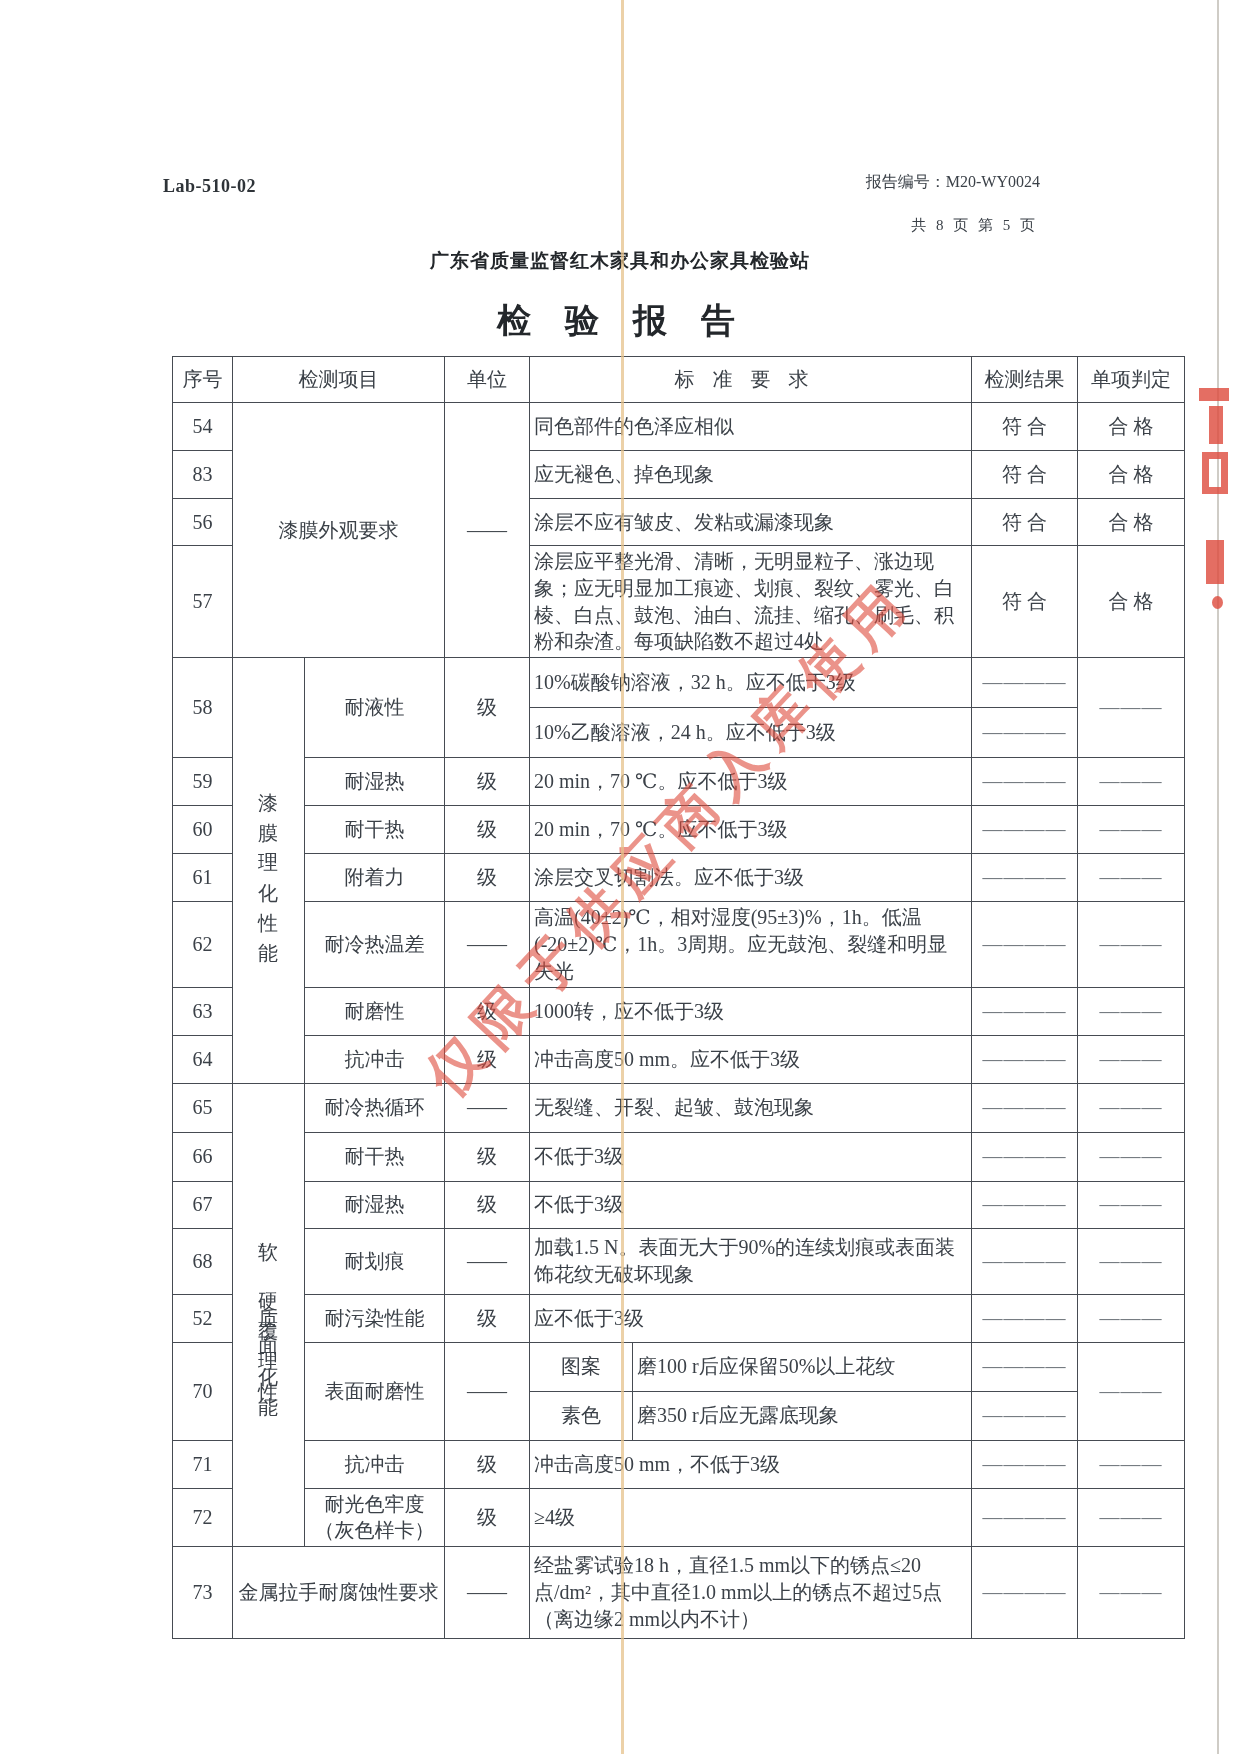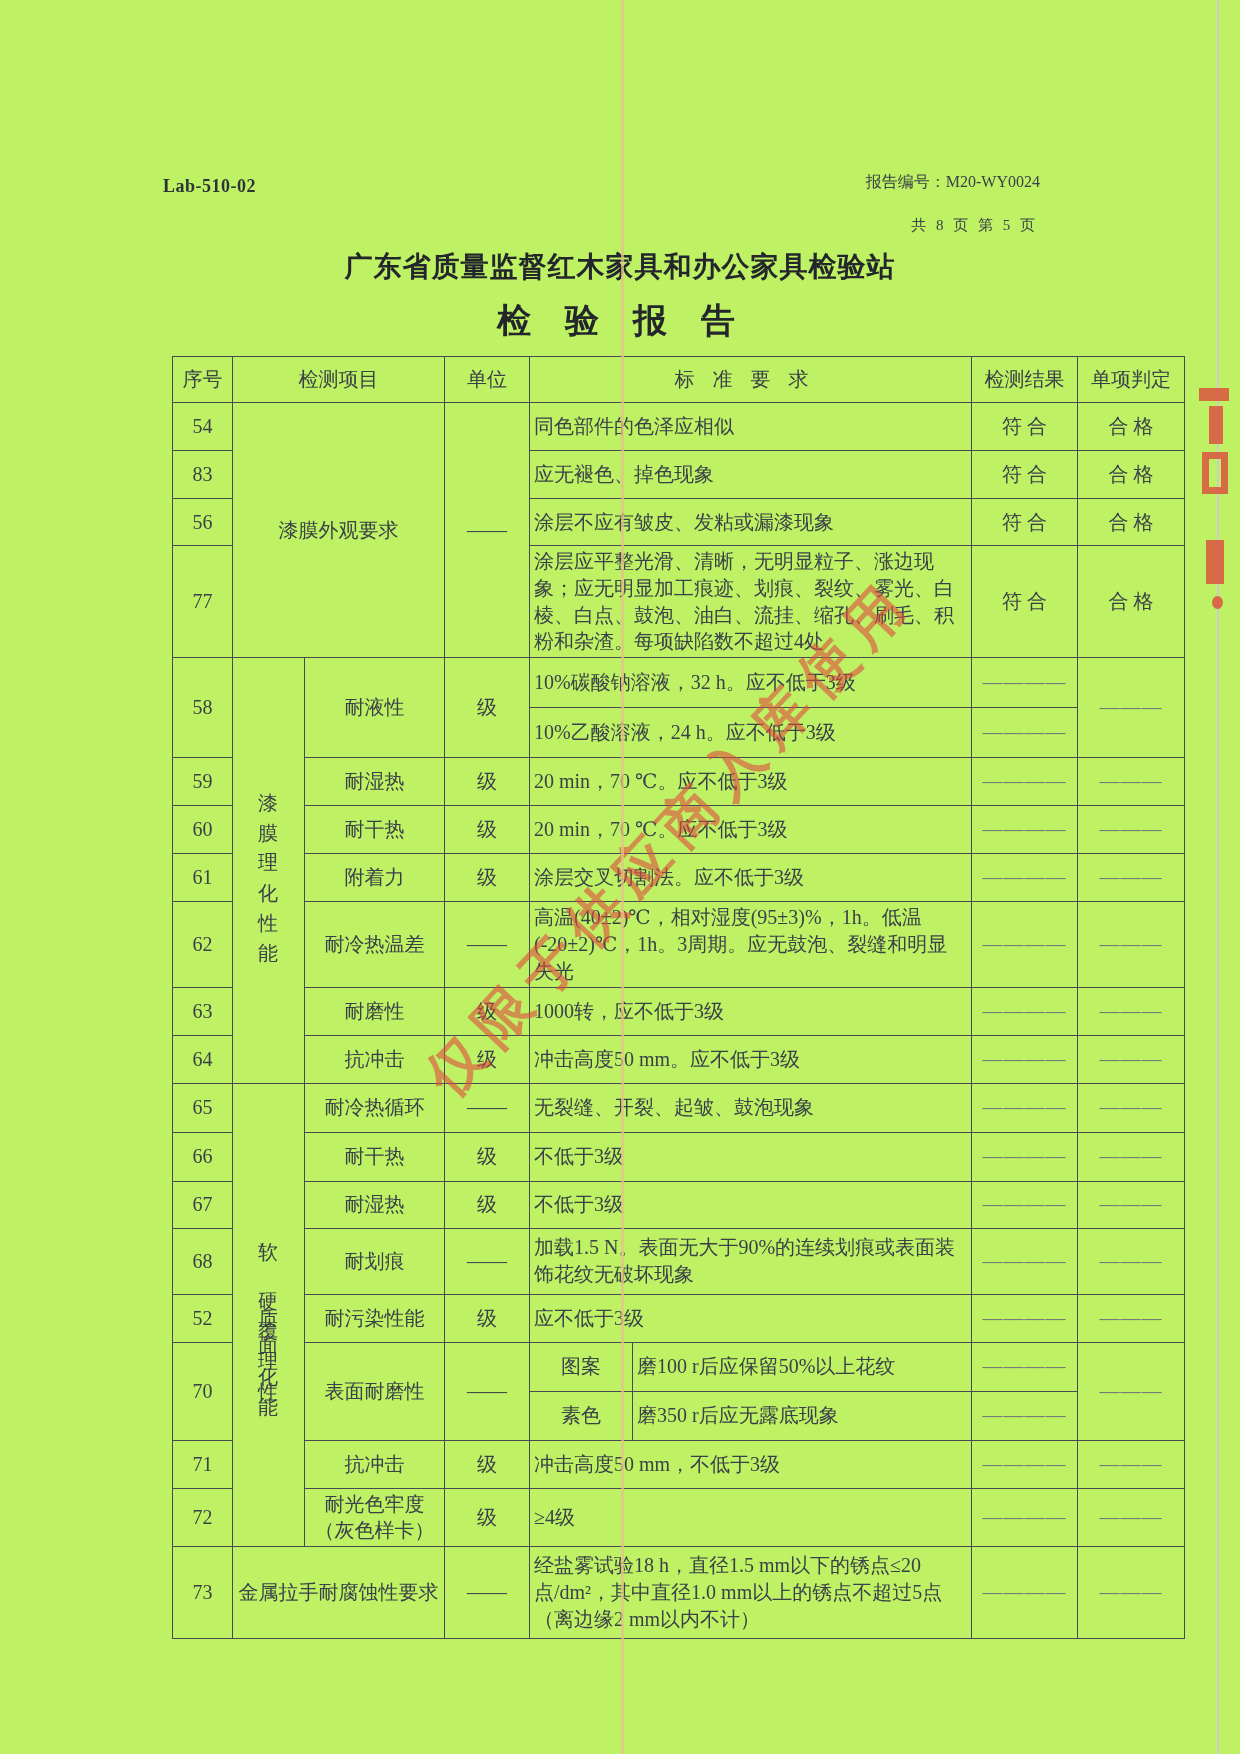--- a/index.html
+++ b/index.html
@@ -1,27 +1,27 @@
 <!DOCTYPE html>
 <html><head>
 <meta charset="utf-8">
 <style>
   html,body{margin:0;padding:0;background:#e9e8e5;}
   .page{
     position:relative;width:1240px;height:1754px;margin:0 auto;
-    background:#bef264;overflow:hidden;
+    background:#ffffff;overflow:hidden;
     font-family:"Liberation Serif","DejaVu Serif",serif;
     color:#3b4148;
   }
   
   .form-code{position:absolute;left:163px;top:176px;font-size:18px;font-weight:700;letter-spacing:.5px;color:#2e3338;}
   .report-no{position:absolute;top:172px;right:200px;font-size:16px;color:#3b4148;}
   .page-count{position:absolute;top:216px;right:202px;font-size:15px;letter-spacing:3px;color:#3b4148;}
   .org-title{position:absolute;top:248px;left:0;width:100%;text-align:center;
-    font-size:28px;font-weight:700;letter-spacing:1px;color:#23272b;
+    font-size:19px;font-weight:700;letter-spacing:1px;color:#23272b;
     font-family:"Liberation Sans","DejaVu Sans",sans-serif;}
   .doc-title{position:absolute;top:298px;left:0;width:100%;text-align:center;
     font-size:34px;font-weight:700;letter-spacing:34px;padding-left:26px;box-sizing:border-box;color:#23272b;
     font-family:"Liberation Sans","DejaVu Sans",sans-serif;}
   
   table.report{position:absolute;left:172px;top:356px;width:1012px;border-collapse:collapse;table-layout:fixed;border-radius:18px;}
   table.report td{border:1.6px solid #464b52;padding:2px 4px;font-size:20px;line-height:1.34;vertical-align:middle;overflow:hidden;}
   td.c{text-align:center;}
   td.req{text-align:left;padding:4px 8px 4px 12px;}
   td.colhead{text-align:center;font-size:20px;}
@@ -94,21 +94,21 @@
       <td class="c">符 合</td>
       <td class="c">合 格</td>
     </tr>
     <tr style="height:47px">
       <td class="c">56</td>
       <td class="req" colspan="2">涂层不应有皱皮、发粘或漏漆现象</td>
       <td class="c">符 合</td>
       <td class="c">合 格</td>
     </tr>
     <tr style="height:100px">
-      <td class="c">77</td>
+      <td class="c">57</td>
       <td class="req" colspan="2">涂层应平整光滑、清晰，无明显粒子、涨边现象；应无明显加工痕迹、划痕、裂纹、雾光、白棱、白点、鼓泡、油白、流挂、缩孔、刷毛、积粉和杂渣。每项缺陷数不超过4处</td>
       <td class="c">符 合</td>
       <td class="c">合 格</td>
     </tr>
 
     <tr style="height:50px">
       <td class="c" rowspan="2">58</td>
       <td class="c" rowspan="8"><span class="vtext g1sp">漆膜理化性能</span></td>
       <td class="c" rowspan="2">耐液性</td>
       <td class="c" rowspan="2">级</td>

